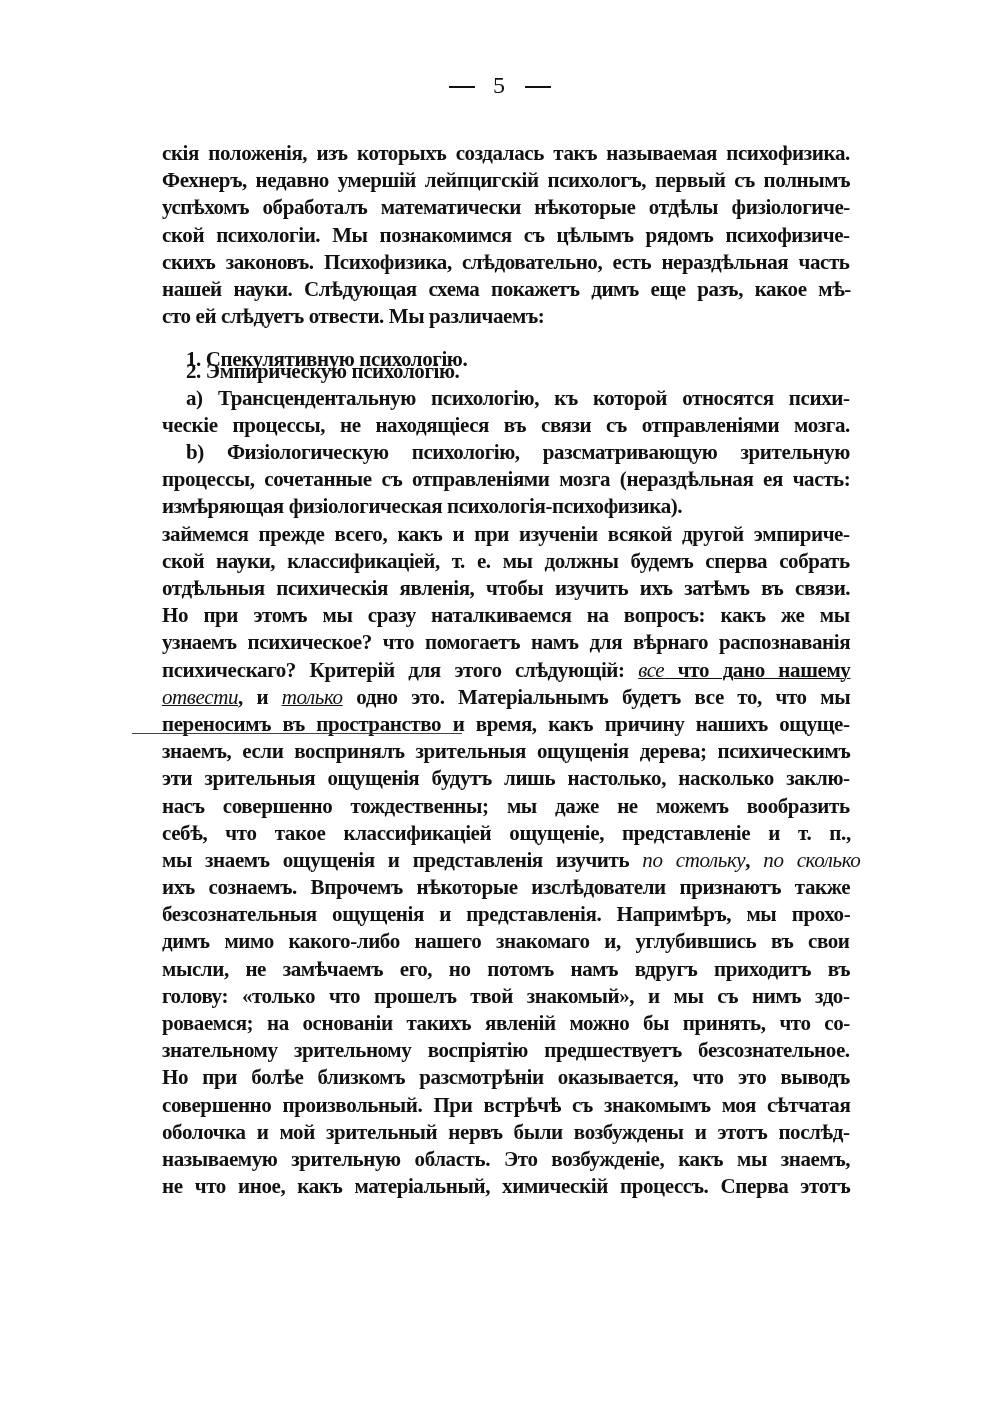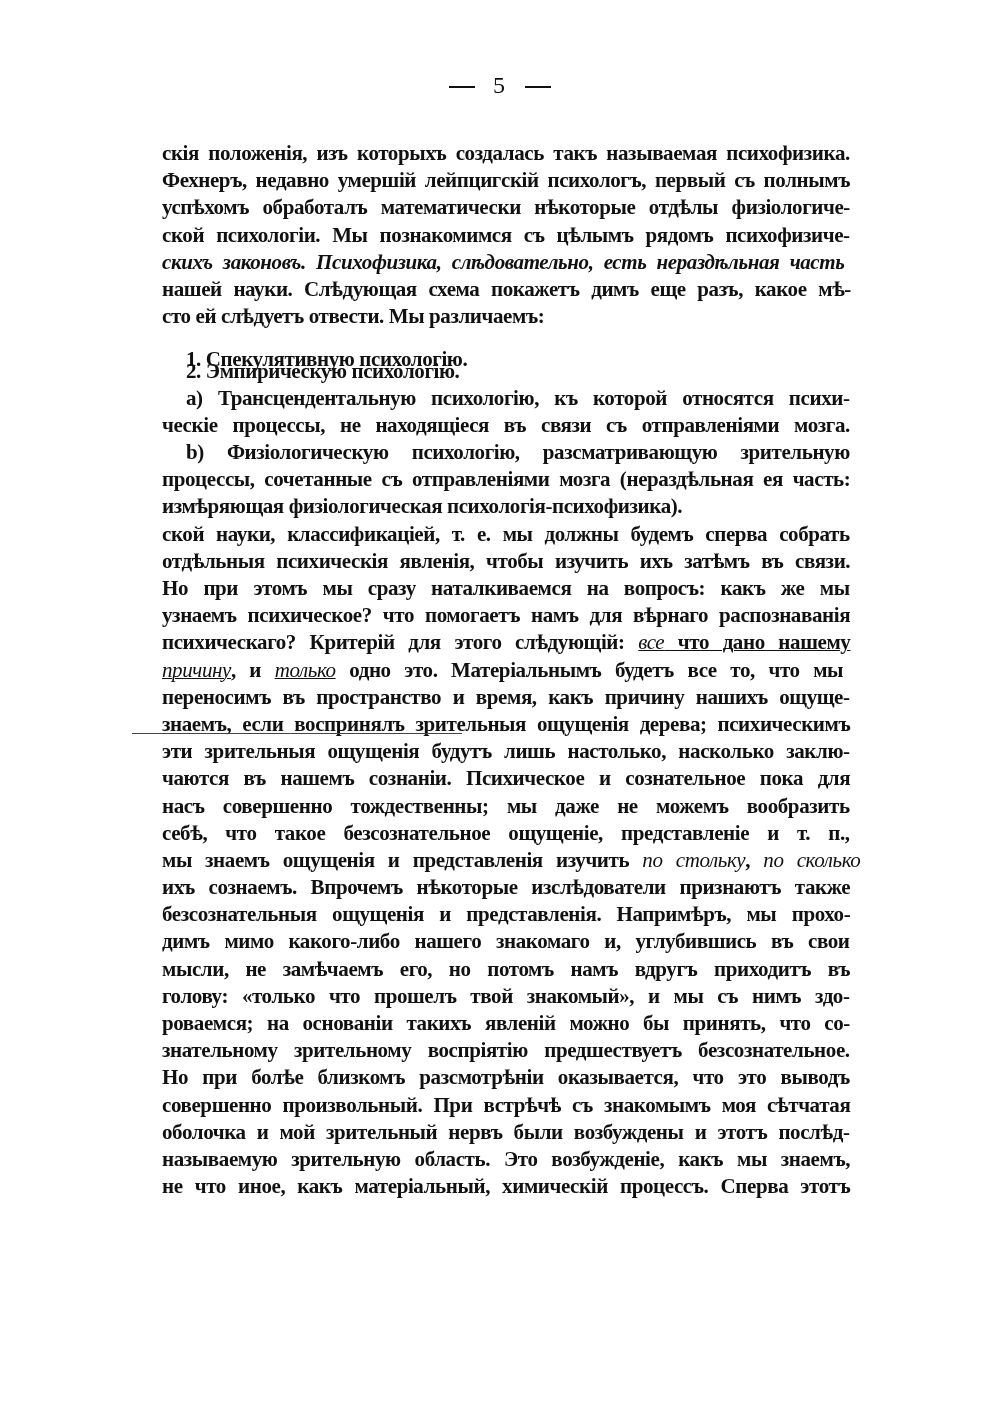--- a/index.html
+++ b/index.html
@@ -25,42 +25,42 @@
 
 <div class="page-number">
   <span class="dash"></span><span>5</span><span class="dash"></span>
 </div>
 
 <div class="body-text" id="body-text">
     <div class="line"><span style="display: inline-block; word-spacing: 4.42857px;">скія положенія, изъ которыхъ создалась такъ называемая психофизика.</span></div>
     <div class="line"><span style="display: inline-block; word-spacing: 3.85714px;">Фехнеръ, недавно умершій лейпцигскій психологъ, первый съ полнымъ</span></div>
     <div class="line"><span style="display: inline-block; word-spacing: 8.6px;">успѣхомъ обработалъ математически нѣкоторые отдѣлы физіологиче-</span></div>
     <div class="line"><span style="display: inline-block; word-spacing: 7.14286px;">ской психологіи. Мы познакомимся съ цѣлымъ рядомъ психофизиче-</span></div>
-    <div class="line"><span style="display: inline-block; word-spacing: 5.33333px; font-style: italic;">скихъ законовъ. Психофизика, слѣдовательно, есть нераздѣльная часть</span></div>
+    <div class="line"><span style="display: inline-block; word-spacing: 5.33333px;">скихъ законовъ. Психофизика, слѣдовательно, есть нераздѣльная часть</span></div>
     <div class="line"><span style="display: inline-block; word-spacing: 6.77778px;">нашей науки. Слѣдующая схема покажетъ димъ еще разъ, какое мѣ-</span></div>
     <div class="line last"><span style="display: inline-block;">сто ей слѣдуетъ отвести. Мы различаемъ:</span></div>
     <div class="line indent last"><span style="display: inline-block; margin-top: 16px;">1. Спекулятивную психологію.</span></div>
     <div class="line indent last"><span style="display: inline-block;">2. Эмпирическую психологію.</span></div>
     <div class="line indent"><span style="display: inline-block; word-spacing: 10.3333px;">a) Трансцендентальную психологію, къ которой относятся психи-</span></div>
     <div class="line"><span style="display: inline-block; word-spacing: 10px;">ческіе процессы, не находящіеся въ связи съ отправленіями мозга.</span></div>
     <div class="line indent"><span style="display: inline-block; word-spacing: 18.25px;">b) Физіологическую психологію, разсматривающую зрительную</span></div>
     <div class="line"><span style="display: inline-block; word-spacing: 4.85714px;">процессы, сочетанные съ отправленіями мозга (нераздѣльная ея часть:</span></div>
     <div class="line last"><span style="display: inline-block;">измѣряющая физіологическая психологія-психофизика).</span></div>
+    <div class="line"><span style="display: inline-block; word-spacing: 5.22222px;">займемся прежде всего, какъ и при изученіи всякой другой эмпириче-</span></div>
     <div class="line"><span style="display: inline-block; word-spacing: 7.11111px;">ской науки, классификаціей, т. е. мы должны будемъ сперва собрать</span></div>
     <div class="line"><span style="display: inline-block; word-spacing: 6.75px;">отдѣльныя психическія явленія, чтобы изучить ихъ затѣмъ въ связи.</span></div>
     <div class="line"><span style="display: inline-block; word-spacing: 10.5px;">Но при этомъ мы сразу наталкиваемся на вопросъ: какъ же мы</span></div>
     <div class="line"><span style="display: inline-block; word-spacing: 6.14286px;">узнаемъ психическое? что помогаетъ намъ для вѣрнаго распознаванія</span></div>
     <div class="line"><span style="display: inline-block; word-spacing: 8.75px;"><span>психическаго? Критерій для этого слѣдующій: </span><span class="it ul">все</span><span class="ul"> что дано нашему</span></span></div>
-    <div class="line"><span style="display: inline-block; word-spacing: 8.7px;"><span class="it ul">причину</span><span>, и </span><span class="it ul">только</span><span> одно это. Матеріальнымъ будетъ все то, что мы</span></span></div>
+    <div class="line"><span style="display: inline-block; word-spacing: 8.7px;"><span class="it ul">отвести</span><span>, и </span><span class="it ul">только</span><span> одно это. Матеріальнымъ будетъ все то, что мы</span></span></div>
     <div class="line"><span style="display: inline-block; word-spacing: 6.625px;">переносимъ въ пространство и время, какъ причину нашихъ ощуще-</span></div>
     <div class="line"><span style="display: inline-block; word-spacing: 6px;">знаемъ, если воспринялъ зрительныя ощущенія дерева; психическимъ</span></div>
     <div class="line"><span style="display: inline-block; word-spacing: 7.42857px;">эти зрительныя ощущенія будутъ лишь настолько, насколько заклю-</span></div>
-    <div class="line"><span style="display: inline-block; word-spacing: 9.75px;">чаются въ нашемъ сознаніи. Психическое и сознательное пока для</span></div>
     <div class="line"><span style="display: inline-block; word-spacing: 13.4286px;">насъ совершенно тождественны; мы даже не можемъ вообразить</span></div>
-    <div class="line"><span style="display: inline-block; word-spacing: 13.25px;">себѣ, что такое безсознательное ощущеніе, представленіе и т. п.,</span></div>
+    <div class="line"><span style="display: inline-block; word-spacing: 13.25px;">себѣ, что такое классификаціей ощущеніе, представленіе и т. п.,</span></div>
     <div class="line"><span style="display: inline-block; word-spacing: 8.33333px;"><span>мы знаемъ ощущенія и представленія изучить </span><span class="it">по стольку</span><span>, </span><span class="it">по сколько</span></span></div>
     <div class="line"><span style="display: inline-block; word-spacing: 8.83333px;">ихъ сознаемъ. Впрочемъ нѣкоторые изслѣдователи признаютъ также</span></div>
     <div class="line"><span style="display: inline-block; word-spacing: 10.5px;">безсознательныя ощущенія и представленія. Напримѣръ, мы прохо-</span></div>
     <div class="line"><span style="display: inline-block; word-spacing: 9.875px;">димъ мимо какого-либо нашего знакомаго и, углубившись въ свои</span></div>
     <div class="line"><span style="display: inline-block; word-spacing: 11.7778px;">мысли, не замѣчаемъ его, но потомъ намъ вдругъ приходитъ въ</span></div>
     <div class="line"><span style="display: inline-block; word-spacing: 9px;">голову: «только что прошелъ твой знакомый», и мы съ нимъ здо-</span></div>
     <div class="line"><span style="display: inline-block; word-spacing: 8.88889px;">роваемся; на основаніи такихъ явленій можно бы принять, что со-</span></div>
     <div class="line"><span style="display: inline-block; word-spacing: 11.5px;">знательному зрительному воспріятію предшествуетъ безсознательное.</span></div>
     <div class="line"><span style="display: inline-block; word-spacing: 9.375px;">Но при болѣе близкомъ разсмотрѣніи оказывается, что это выводъ</span></div>
     <div class="line"><span style="display: inline-block; word-spacing: 6.28571px;">совершенно произвольный. При встрѣчѣ съ знакомымъ моя сѣтчатая</span></div>

